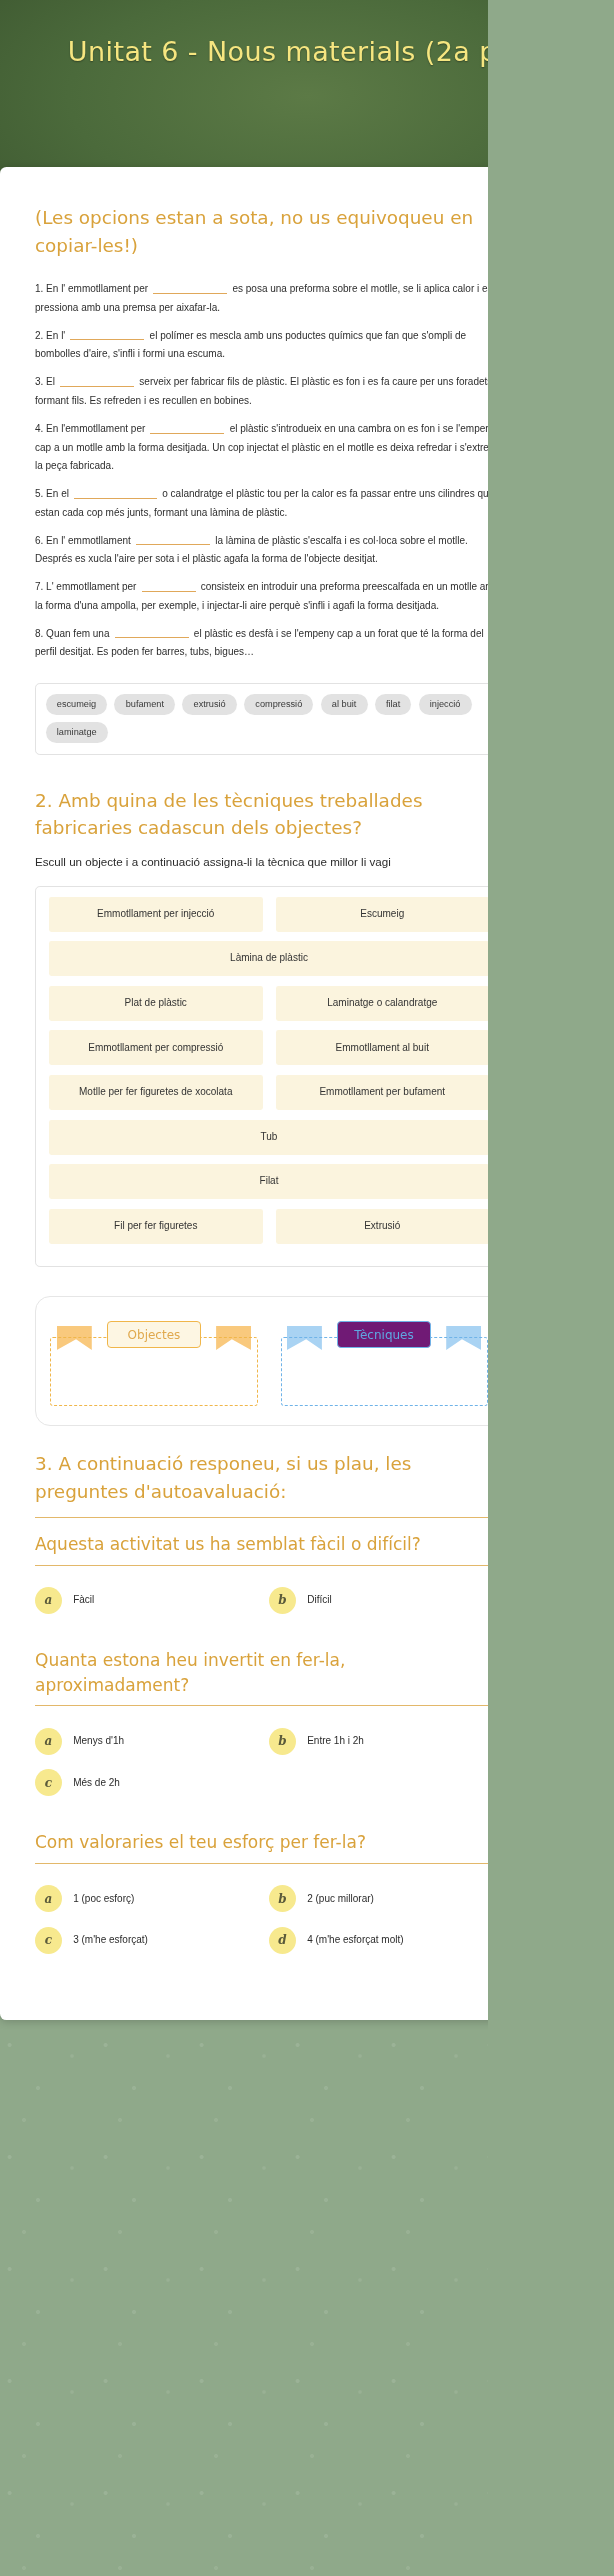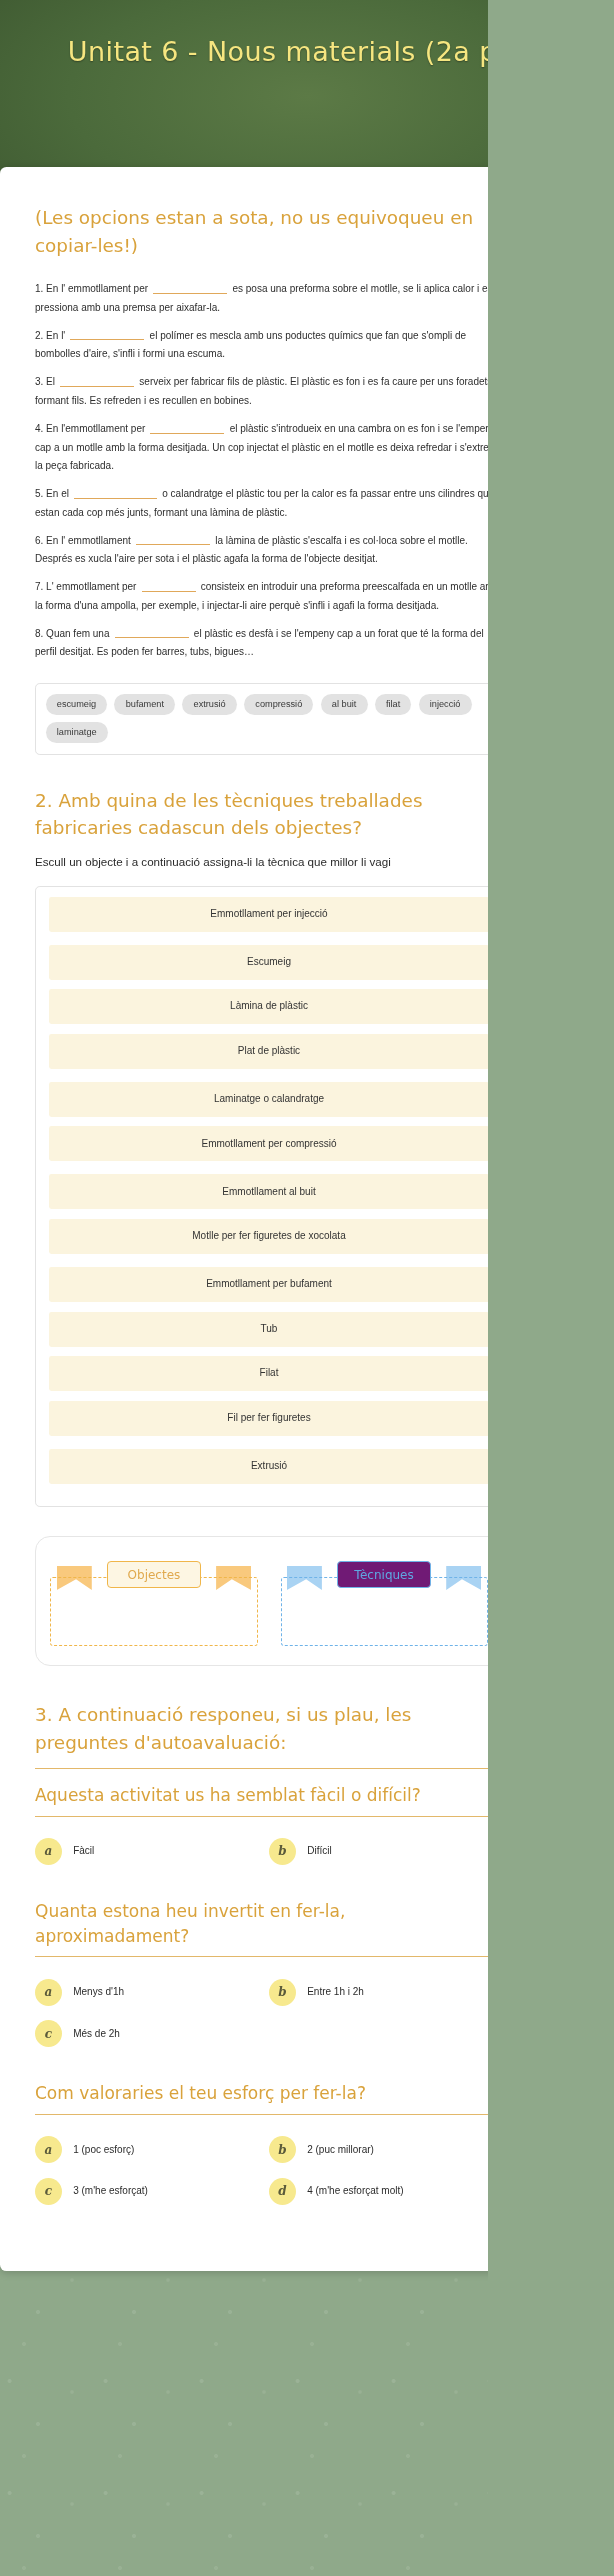--- a/index.html
+++ b/index.html
@@ -122,39 +122,39 @@
     margin:0 0 14.4px 0;
   }
 
   
   .matchbox{
     border:0.8px solid #e2e2e2;
     border-radius:4.8px;
     padding:9.6px 13px 13px 13px;
     margin-bottom:29px;
   }
-  .match-row{ display:flex; gap:13px; margin-bottom:9.6px;flex-direction:column; }
+  .match-row{ display:flex; gap:13px; margin-bottom:9.6px; }
   .match-cell{
     flex:1 1 0;
     background:#fbf4de;
     border-radius:2.4px;
     min-height:35px;
     display:flex; align-items:center; justify-content:center;
     text-align:center;
     font-size:10px; line-height:1.45; color:#333;
     padding:5.6px 8px;
   }
 
   
   .dropwrap{
     border:0.8px solid #e6e6e6;
     border-radius:15px;
     padding:17.6px 14.4px 19px 14.4px;
     display:flex; gap:23px;
-    margin-bottom:35px;
+    margin-bottom:24px;
   }
   .dropcol{ flex:1 1 0; position:relative; padding-top:6.4px; }
   .ribbon{
     position:relative;
     margin:0 auto 0 auto;
     width:94px;
     text-align:center;
     font-family:"DejaVu Sans", sans-serif;
     font-size:12px;
     padding:5.6px 3.2px;

